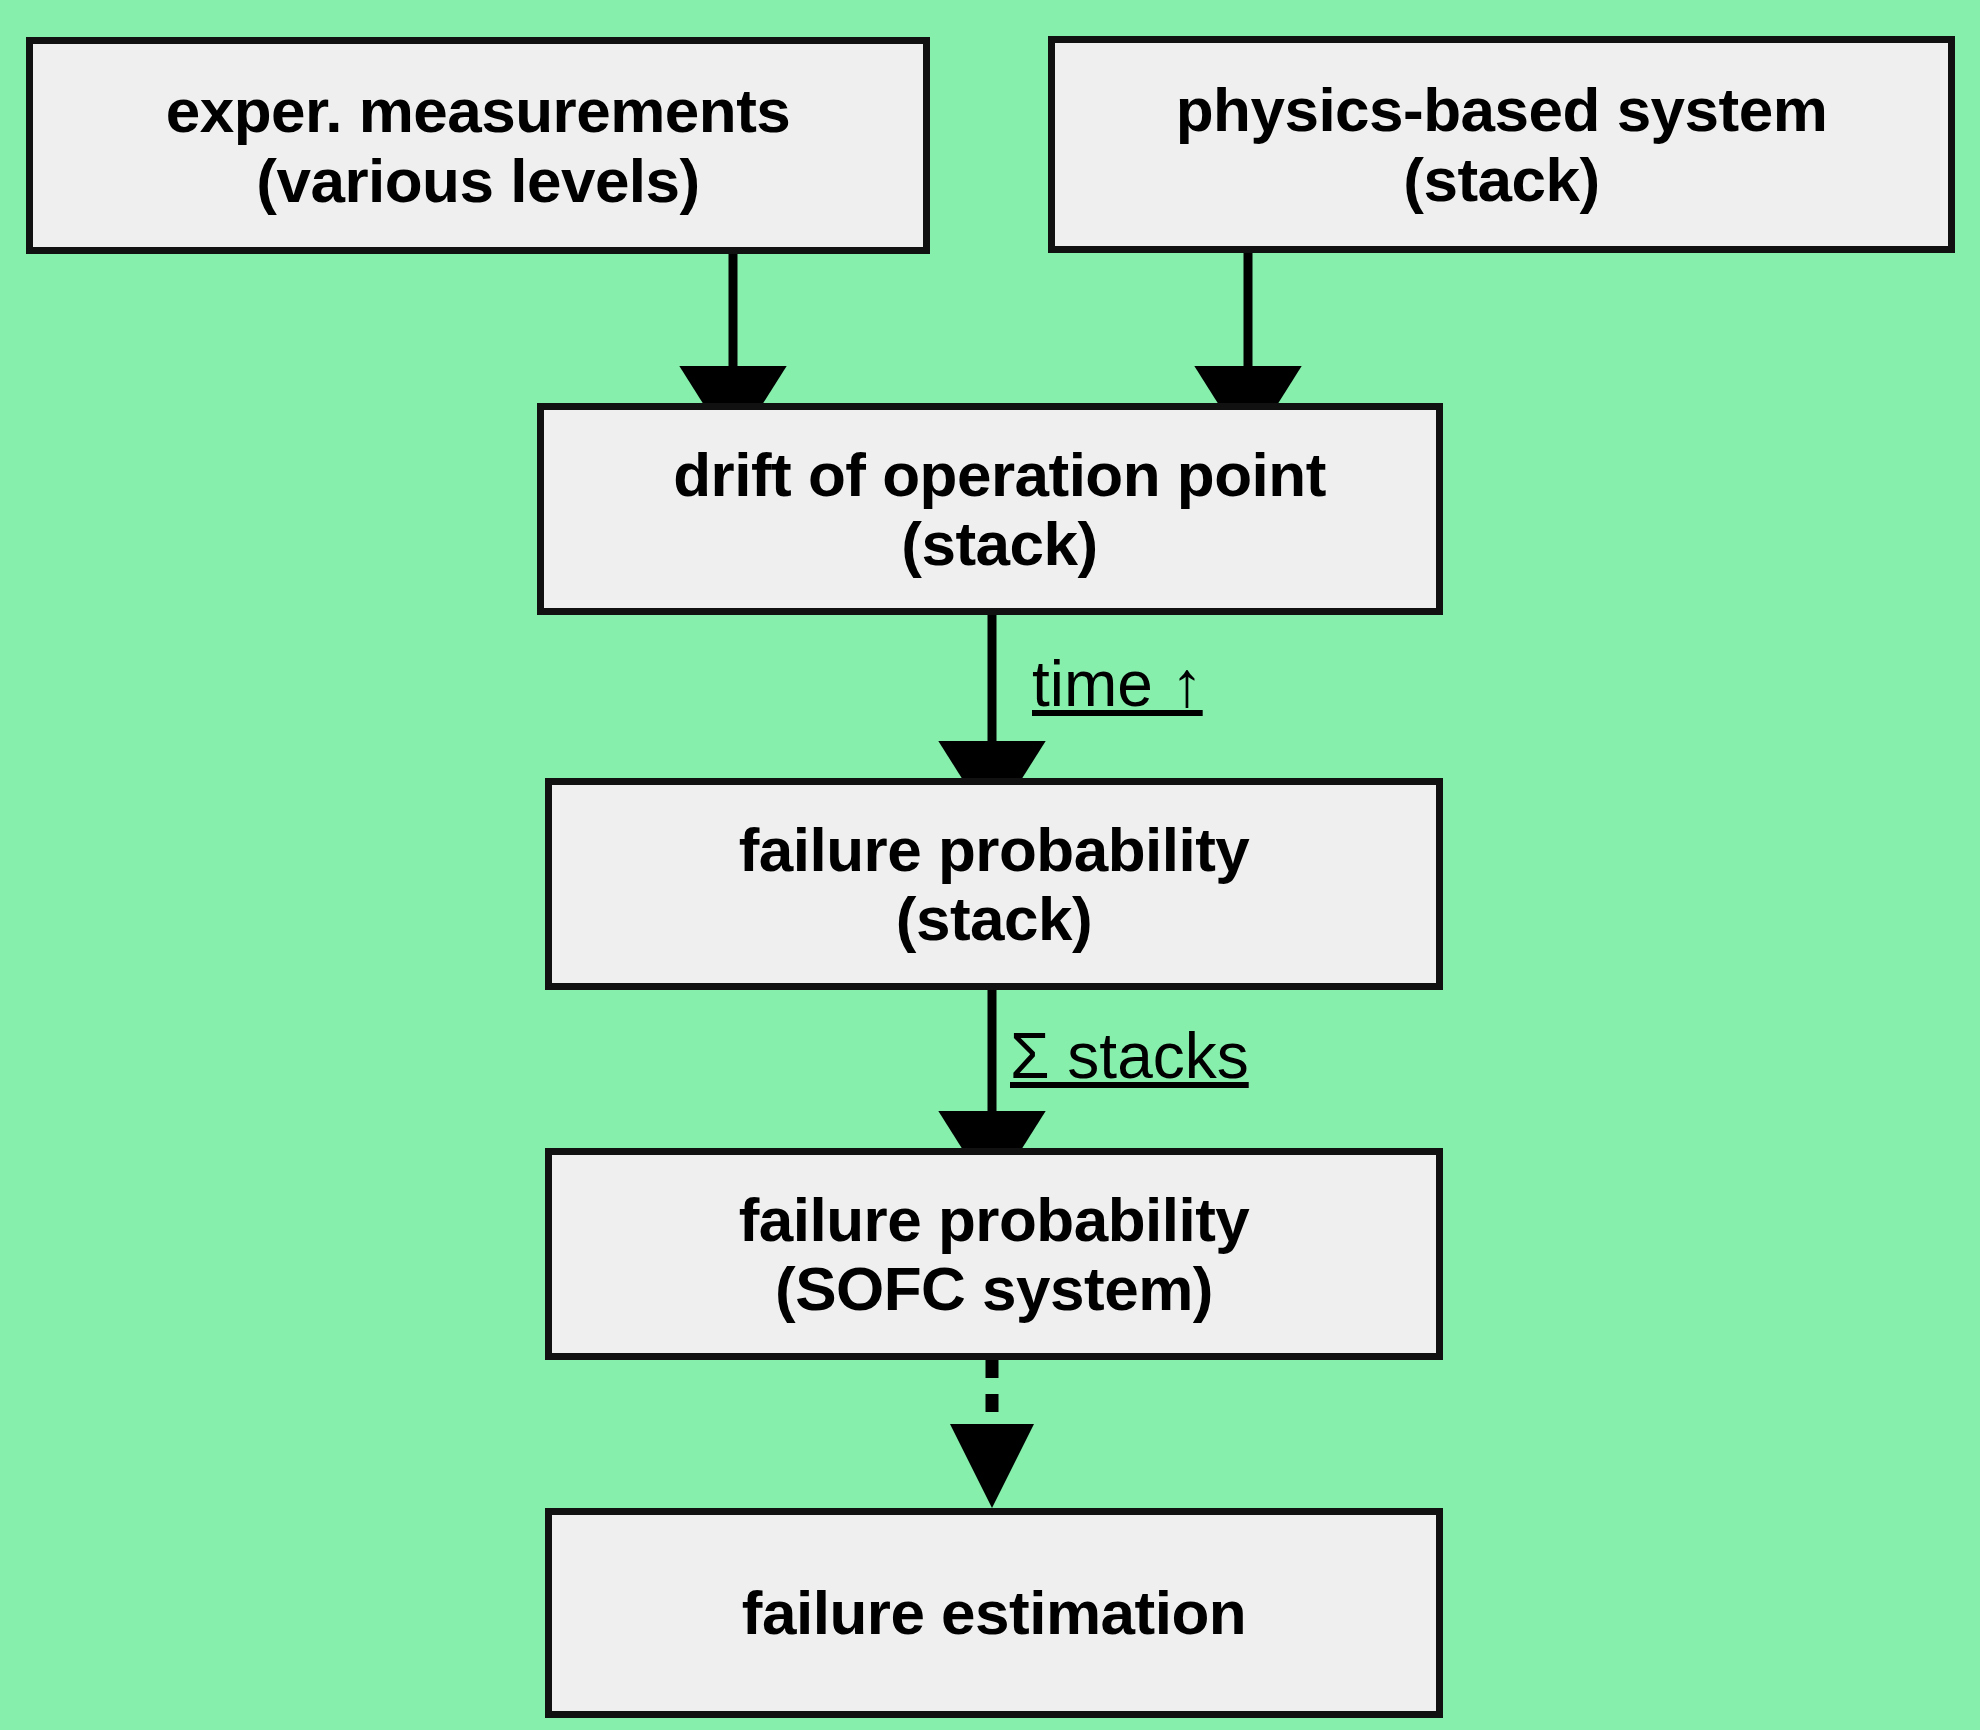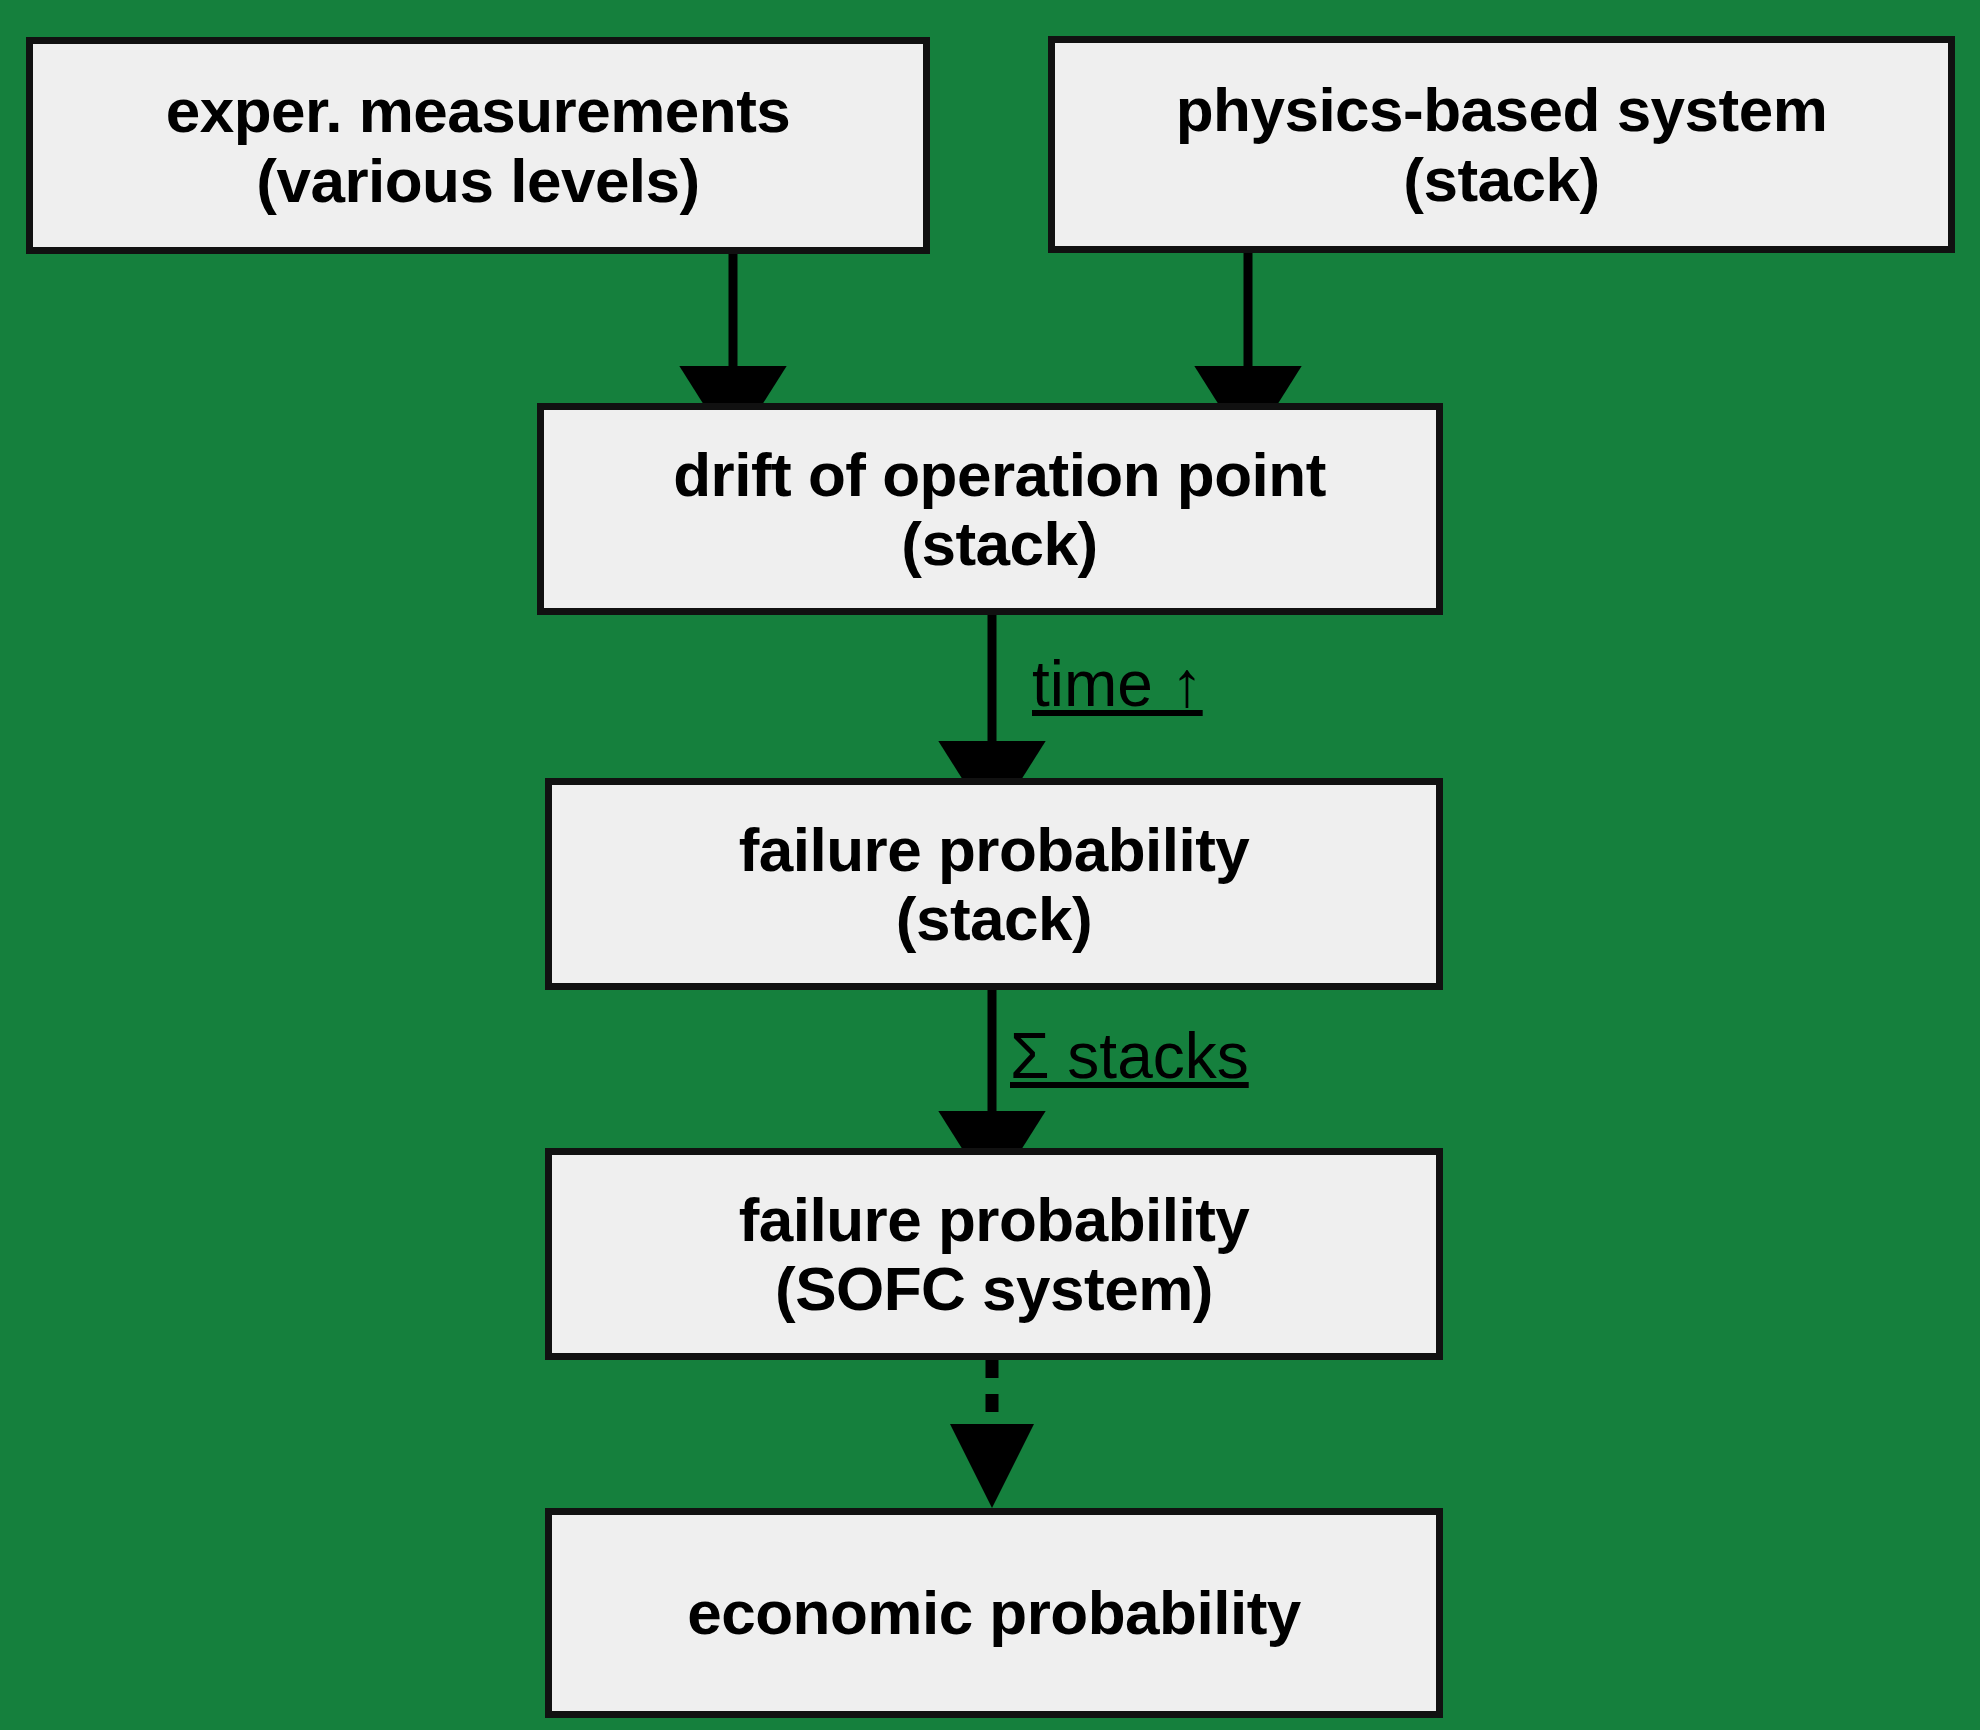--- a/index.html
+++ b/index.html
@@ -5,21 +5,21 @@
 <style>
   html, body {
     margin: 0;
     padding: 0;
     background: #ffffff;
   }
   #canvas {
     position: relative;
     width: 1980px;
     height: 1730px;
-    background: #15803d;
+    background: #86efac;
     overflow: hidden;
     font-family: "Liberation Sans", sans-serif;
   }
   .node {
     position: absolute;
     box-sizing: border-box;
     background: #efefef;
     border: 7px solid #111111;
     display: flex;
     flex-direction: column;
@@ -101,20 +101,20 @@
     <span>failure probability</span>
     <span class="line2">(stack)</span>
   </div>
 
   <div class="node" style="left:545px; top:1148px; width:898px; height:212px;">
     <span>failure probability</span>
     <span class="line2">(SOFC system)</span>
   </div>
 
   <div class="node" style="left:545px; top:1508px; width:898px; height:210px;">
-    <span>economic probability</span>
+    <span>failure estimation</span>
   </div>
 
   <div class="edge-label" style="left:1032px; top:652px;">time ↑</div>
 
   <div class="edge-label" style="left:1010px; top:1024px;">Σ stacks</div>
 
 </div>
 
 </body></html>

